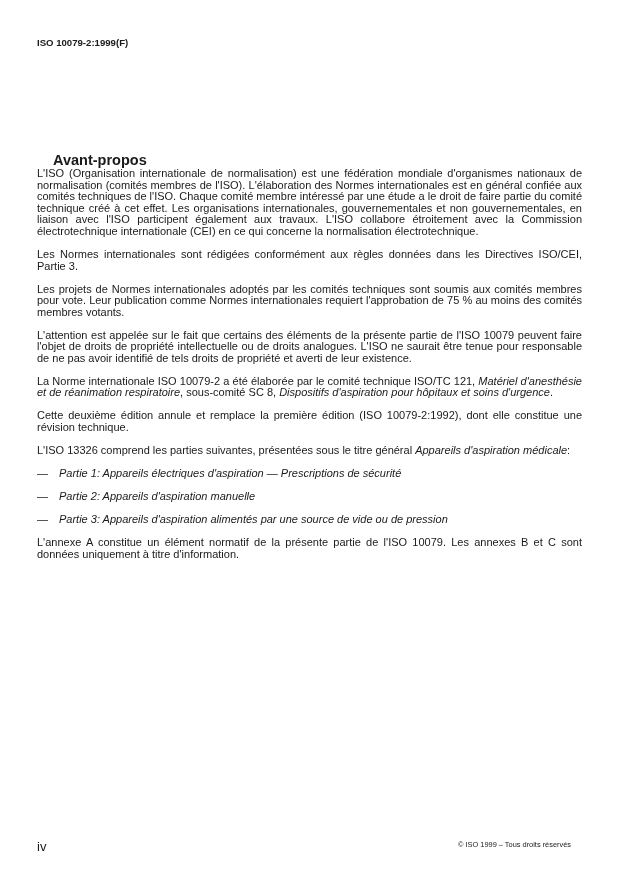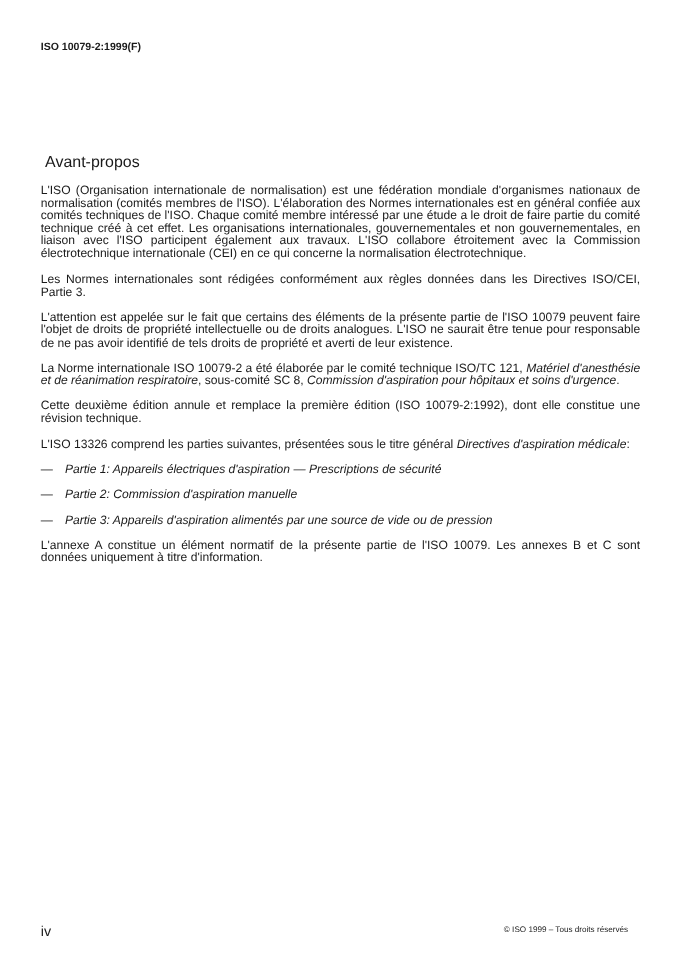--- a/index.html
+++ b/index.html
@@ -1,47 +1,48 @@
 <!DOCTYPE html>
 <html><head>
   <meta charset="utf-8">
   <style>
     html, body { margin: 0; padding: 0; background: #ffffff; }
     body { width: 619px; height: 877px; position: relative; overflow: hidden;
            font-family: "Liberation Sans", sans-serif; color: #1a1a1a; }
     .header { position: absolute; left: 37px; top: 37px; font-size: 9.6px; font-weight: bold; }
-    .title { position: absolute; left: 37px; top: 136px; font-size: 14.5px; font-weight: normal; margin: 4px; }
+    .title { position: absolute; left: 37px; top: 136px; font-size: 14.5px; font-weight: bold; margin: 16px; }
     .body-text { position: absolute; left: 37px; top: 168px; width: 545px; font-size: 11px; line-height: 11.6px; }
     .body-text p { margin: 0 0 11.4px 0; text-align: justify; }
     .list-item { display: flex; margin: 0 0 11.4px 0; font-style: italic; }
     .dash { width: 22px; font-style: normal; flex: 0 0 22px; }
     .footer-left { position: absolute; left: 37px; top: 839px; font-size: 13px; }
     .footer-right { position: absolute; right: 48px; top: 840px; font-size: 7.4px; }
   </style>
 </head>
 <body>
 
 <div class="header">ISO 10079-2:1999(F)</div>
 
 <h1 class="title">Avant-propos</h1>
 
 <div class="body-text">
   <p>L'ISO (Organisation internationale de normalisation) est une fédération mondiale d'organismes nationaux de normalisation (comités membres de l'ISO). L'élaboration des Normes internationales est en général confiée aux comités techniques de l'ISO. Chaque comité membre intéressé par une étude a le droit de faire partie du comité technique créé à cet effet. Les organisations internationales, gouvernementales et non gouvernementales, en liaison avec l'ISO participent également aux travaux. L'ISO collabore étroitement avec la Commission électrotechnique internationale (CEI) en ce qui concerne la normalisation électrotechnique.</p>
   <p>Les Normes internationales sont rédigées conformément aux règles données dans les Directives ISO/CEI, Partie 3.</p>
+  <p>Les projets de Normes internationales adoptés par les comités techniques sont soumis aux comités membres pour vote. Leur publication comme Normes internationales requiert l'approbation de 75 % au moins des comités membres votants.</p>
   <p>L'attention est appelée sur le fait que certains des éléments de la présente partie de l'ISO 10079 peuvent faire l'objet de droits de propriété intellectuelle ou de droits analogues. L'ISO ne saurait être tenue pour responsable de ne pas avoir identifié de tels droits de propriété et averti de leur existence.</p>
-  <p><span>La Norme internationale ISO 10079-2 a été élaborée par le comité technique ISO/TC 121, </span><em>Matériel d'anesthésie et de réanimation respiratoire</em><span>, sous-comité SC 8, </span><em>Commission d'aspiration pour hôpitaux et soins d'urgence</em><span>.</span></p>
+  <p><span>La Norme internationale ISO 10079-2 a été élaborée par le comité technique ISO/TC 121, </span><em>Matériel d'anesthésie et de réanimation respiratoire</em><span>, sous-comité SC 8, </span><em>Dispositifs d'aspiration pour hôpitaux et soins d'urgence</em><span>.</span></p>
   <p>Cette deuxième édition annule et remplace la première édition (ISO 10079-2:1992), dont elle constitue une révision technique.</p>
-  <p><span>L'ISO 13326 comprend les parties suivantes, présentées sous le titre général </span><em>Directives d'aspiration médicale</em><span>:</span></p>
+  <p><span>L'ISO 13326 comprend les parties suivantes, présentées sous le titre général </span><em>Appareils d'aspiration médicale</em><span>:</span></p>
   <div class="list-item">
     <span class="dash">—</span>
     <span>Partie 1: Appareils électriques d'aspiration — Prescriptions de sécurité</span>
   </div>
   <div class="list-item">
     <span class="dash">—</span>
-    <span>Partie 2: Commission d'aspiration manuelle</span>
+    <span>Partie 2: Appareils d'aspiration manuelle</span>
   </div>
   <div class="list-item">
     <span class="dash">—</span>
     <span>Partie 3: Appareils d'aspiration alimentés par une source de vide ou de pression</span>
   </div>
   <p>L'annexe A constitue un élément normatif de la présente partie de l'ISO 10079. Les annexes B et C sont données uniquement à titre d'information.</p>
 </div>
 
 <div class="footer-left">iv</div>
 <div class="footer-right">© ISO 1999 – Tous droits réservés</div>

